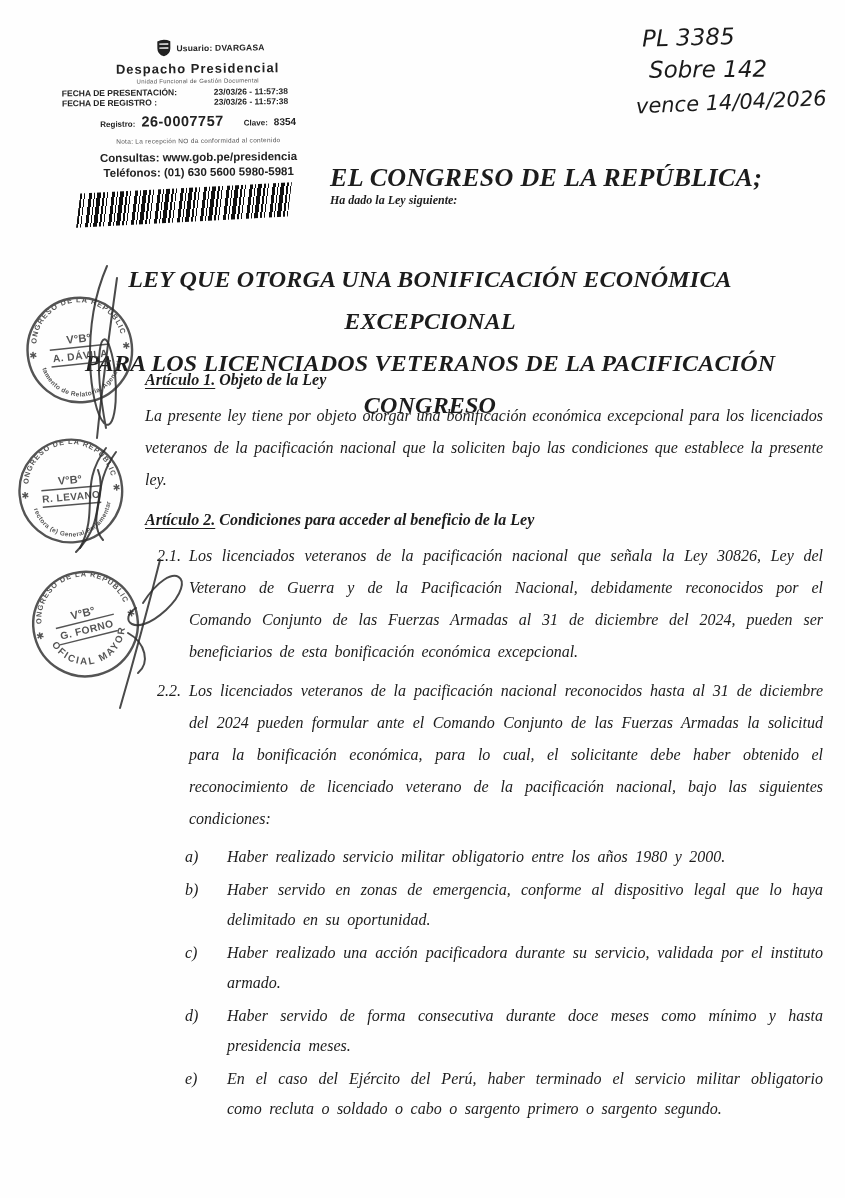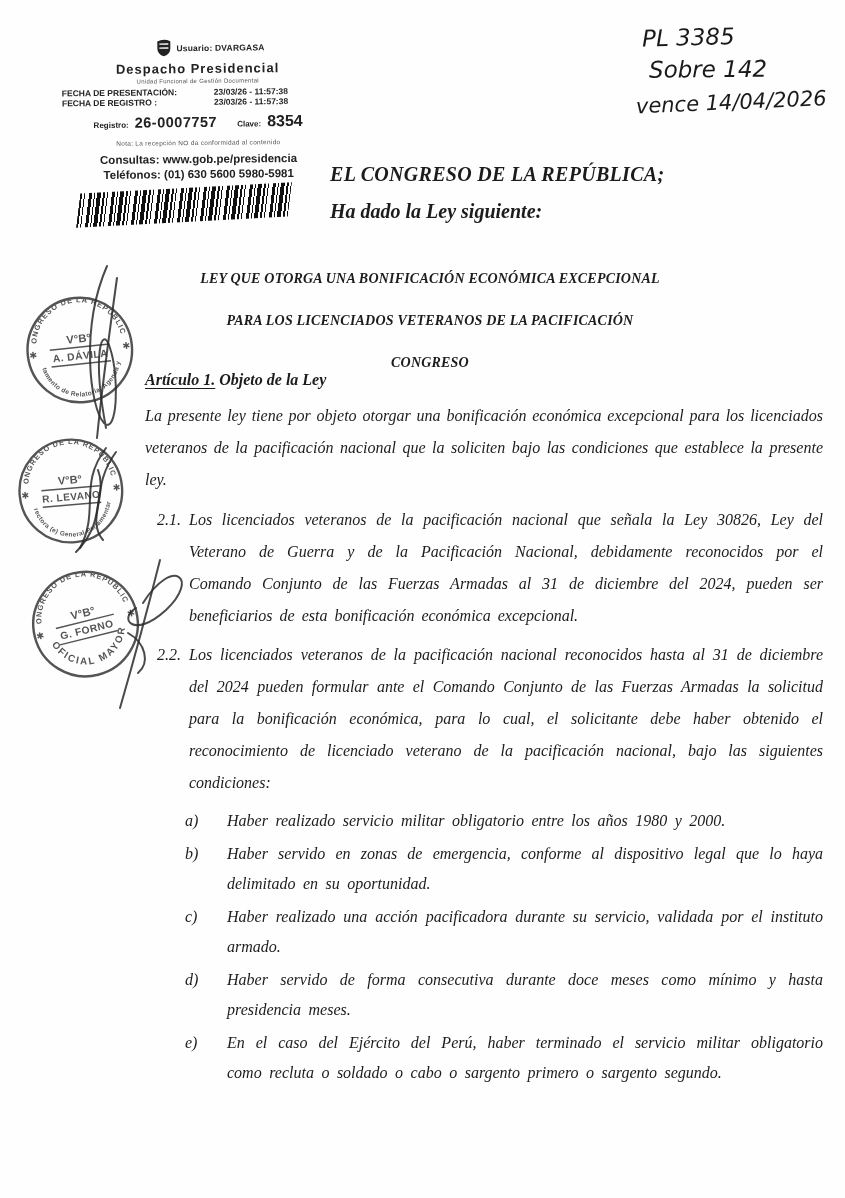--- a/index.html
+++ b/index.html
@@ -22,21 +22,21 @@
   .r-office { text-align:center; font-size:13px; font-weight:bold; letter-spacing:1px; margin-top:4px; }
   .r-unit { text-align:center; font-size:6px; color:#555; margin-top:2px; letter-spacing:0.3px; }
   .r-fields { margin-top:3px; font-size:8.5px; font-weight:bold; }
   .r-frow { display:flex; line-height:10px; }
   .r-flabel { width:152px; padding-left:4px; }
   .r-fvalue { font-weight:bold; }
   .r-reg { display:flex; align-items:baseline; justify-content:center; gap:6px; margin-top:6px; }
   .r-reg-label, .r-clave-label { font-size:8px; font-weight:bold; }
   .r-reg-value { font-size:14.5px; font-weight:bold; letter-spacing:0.5px;text-align:right; }
   .r-clave-label { margin-left:14px; }
-  .r-clave-value { font-size:16px; font-weight:bold; }
+  .r-clave-value { font-size:10px; font-weight:bold; }
   .r-nota { text-align:center; font-size:6.5px; color:#555; margin-top:8px; letter-spacing:0.3px; }
   .r-consultas { text-align:center; font-size:11.5px; font-weight:bold; margin-top:7px; }
   .r-tel { text-align:center; font-size:11.5px; font-weight:bold; margin-top:3px; }
   .barcode {
     position:absolute; left:78px; top:188px; width:212px; height:34px;
     transform:rotate(-3deg) skewX(-10deg);
     background:repeating-linear-gradient(90deg,
       #111 0 2px, #fff 2px 4px, #111 4px 5px, #fff 5px 9px,
       #111 9px 12px, #fff 12px 14px, #111 14px 15px, #fff 15px 17px,
       #111 17px 21px, #fff 21px 23px);
@@ -47,28 +47,28 @@
     position:absolute; right:12px; top:20px; width:190px;
     font-family:"DejaVu Sans",cursive; font-style:italic;
     font-size:23px; color:#1a1a1a; line-height:33px;
     transform:rotate(-1.5deg);
   }
   .hw2 { margin-left:6px; transform:rotate(1deg); }
   .hw3 { font-size:21px; margin-left:-8px; transform:rotate(-1deg); }
 
   
   .congress-block { position:absolute; left:330px; top:163px; font-weight:bold; font-style:italic; }
-  .congress-line { font-size:20px; letter-spacing:0.3px; }
-  .enact-line { font-size:20px; margin-top:14px; }
+  .congress-line { font-size:26px; letter-spacing:0.3px; }
+  .enact-line { font-size:12px; }
 
   
   .law-title {
     position:absolute; left:80px; top:258px; width:700px;
     text-align:center; font-weight:bold; font-style:italic;
-    font-size:14px; line-height:42px; letter-spacing:0.2px;
+    font-size:24px; line-height:42px; letter-spacing:0.2px;
   }
 
   
   .doc-body {
     position:absolute; left:145px; top:364px; width:678px;
     font-style:italic; font-size:16px; line-height:32px;
   }
   .art-heading { font-weight:bold; margin-bottom:4px; }
   .art-lead { text-decoration:underline; text-underline-offset:3px; }
   .just { text-align:justify; }
@@ -153,20 +153,23 @@
     <div>PARA LOS LICENCIADOS VETERANOS DE LA PACIFICACIÓN</div>
     <div>CONGRESO</div>
   </div>
 
   <div class="doc-body">
     <div class="art-heading">
       <span class="art-lead">Artículo 1.</span><span> Objeto de la Ley</span>
     </div>
     <div class="just art1-body">La presente ley tiene por objeto otorgar una bonificación económica excepcional para los licenciados veteranos de la pacificación nacional que la soliciten bajo las condiciones que establece la presente ley.</div>
 
+    <div class="art-heading">
+      <span class="art-lead">Artículo 2.</span><span> Condiciones para acceder al beneficio de la Ley</span>
+    </div>
 
     <div class="clause">
       <span class="clause-num">2.1.</span>
       <div class="just clause-text">Los licenciados veteranos de la pacificación nacional que señala la Ley 30826, Ley del Veterano de Guerra y de la Pacificación Nacional, debidamente reconocidos por el Comando Conjunto de las Fuerzas Armadas al 31 de diciembre del 2024, pueden ser beneficiarios de esta bonificación económica excepcional.</div>
     </div>
     <div class="clause">
       <span class="clause-num">2.2.</span>
       <div class="just clause-text">Los licenciados veteranos de la pacificación nacional reconocidos hasta al 31 de diciembre del 2024 pueden formular ante el Comando Conjunto de las Fuerzas Armadas la solicitud para la bonificación económica, para lo cual, el solicitante debe haber obtenido el reconocimiento de licenciado veterano de la pacificación nacional, bajo las siguientes condiciones:</div>
     </div>
 

